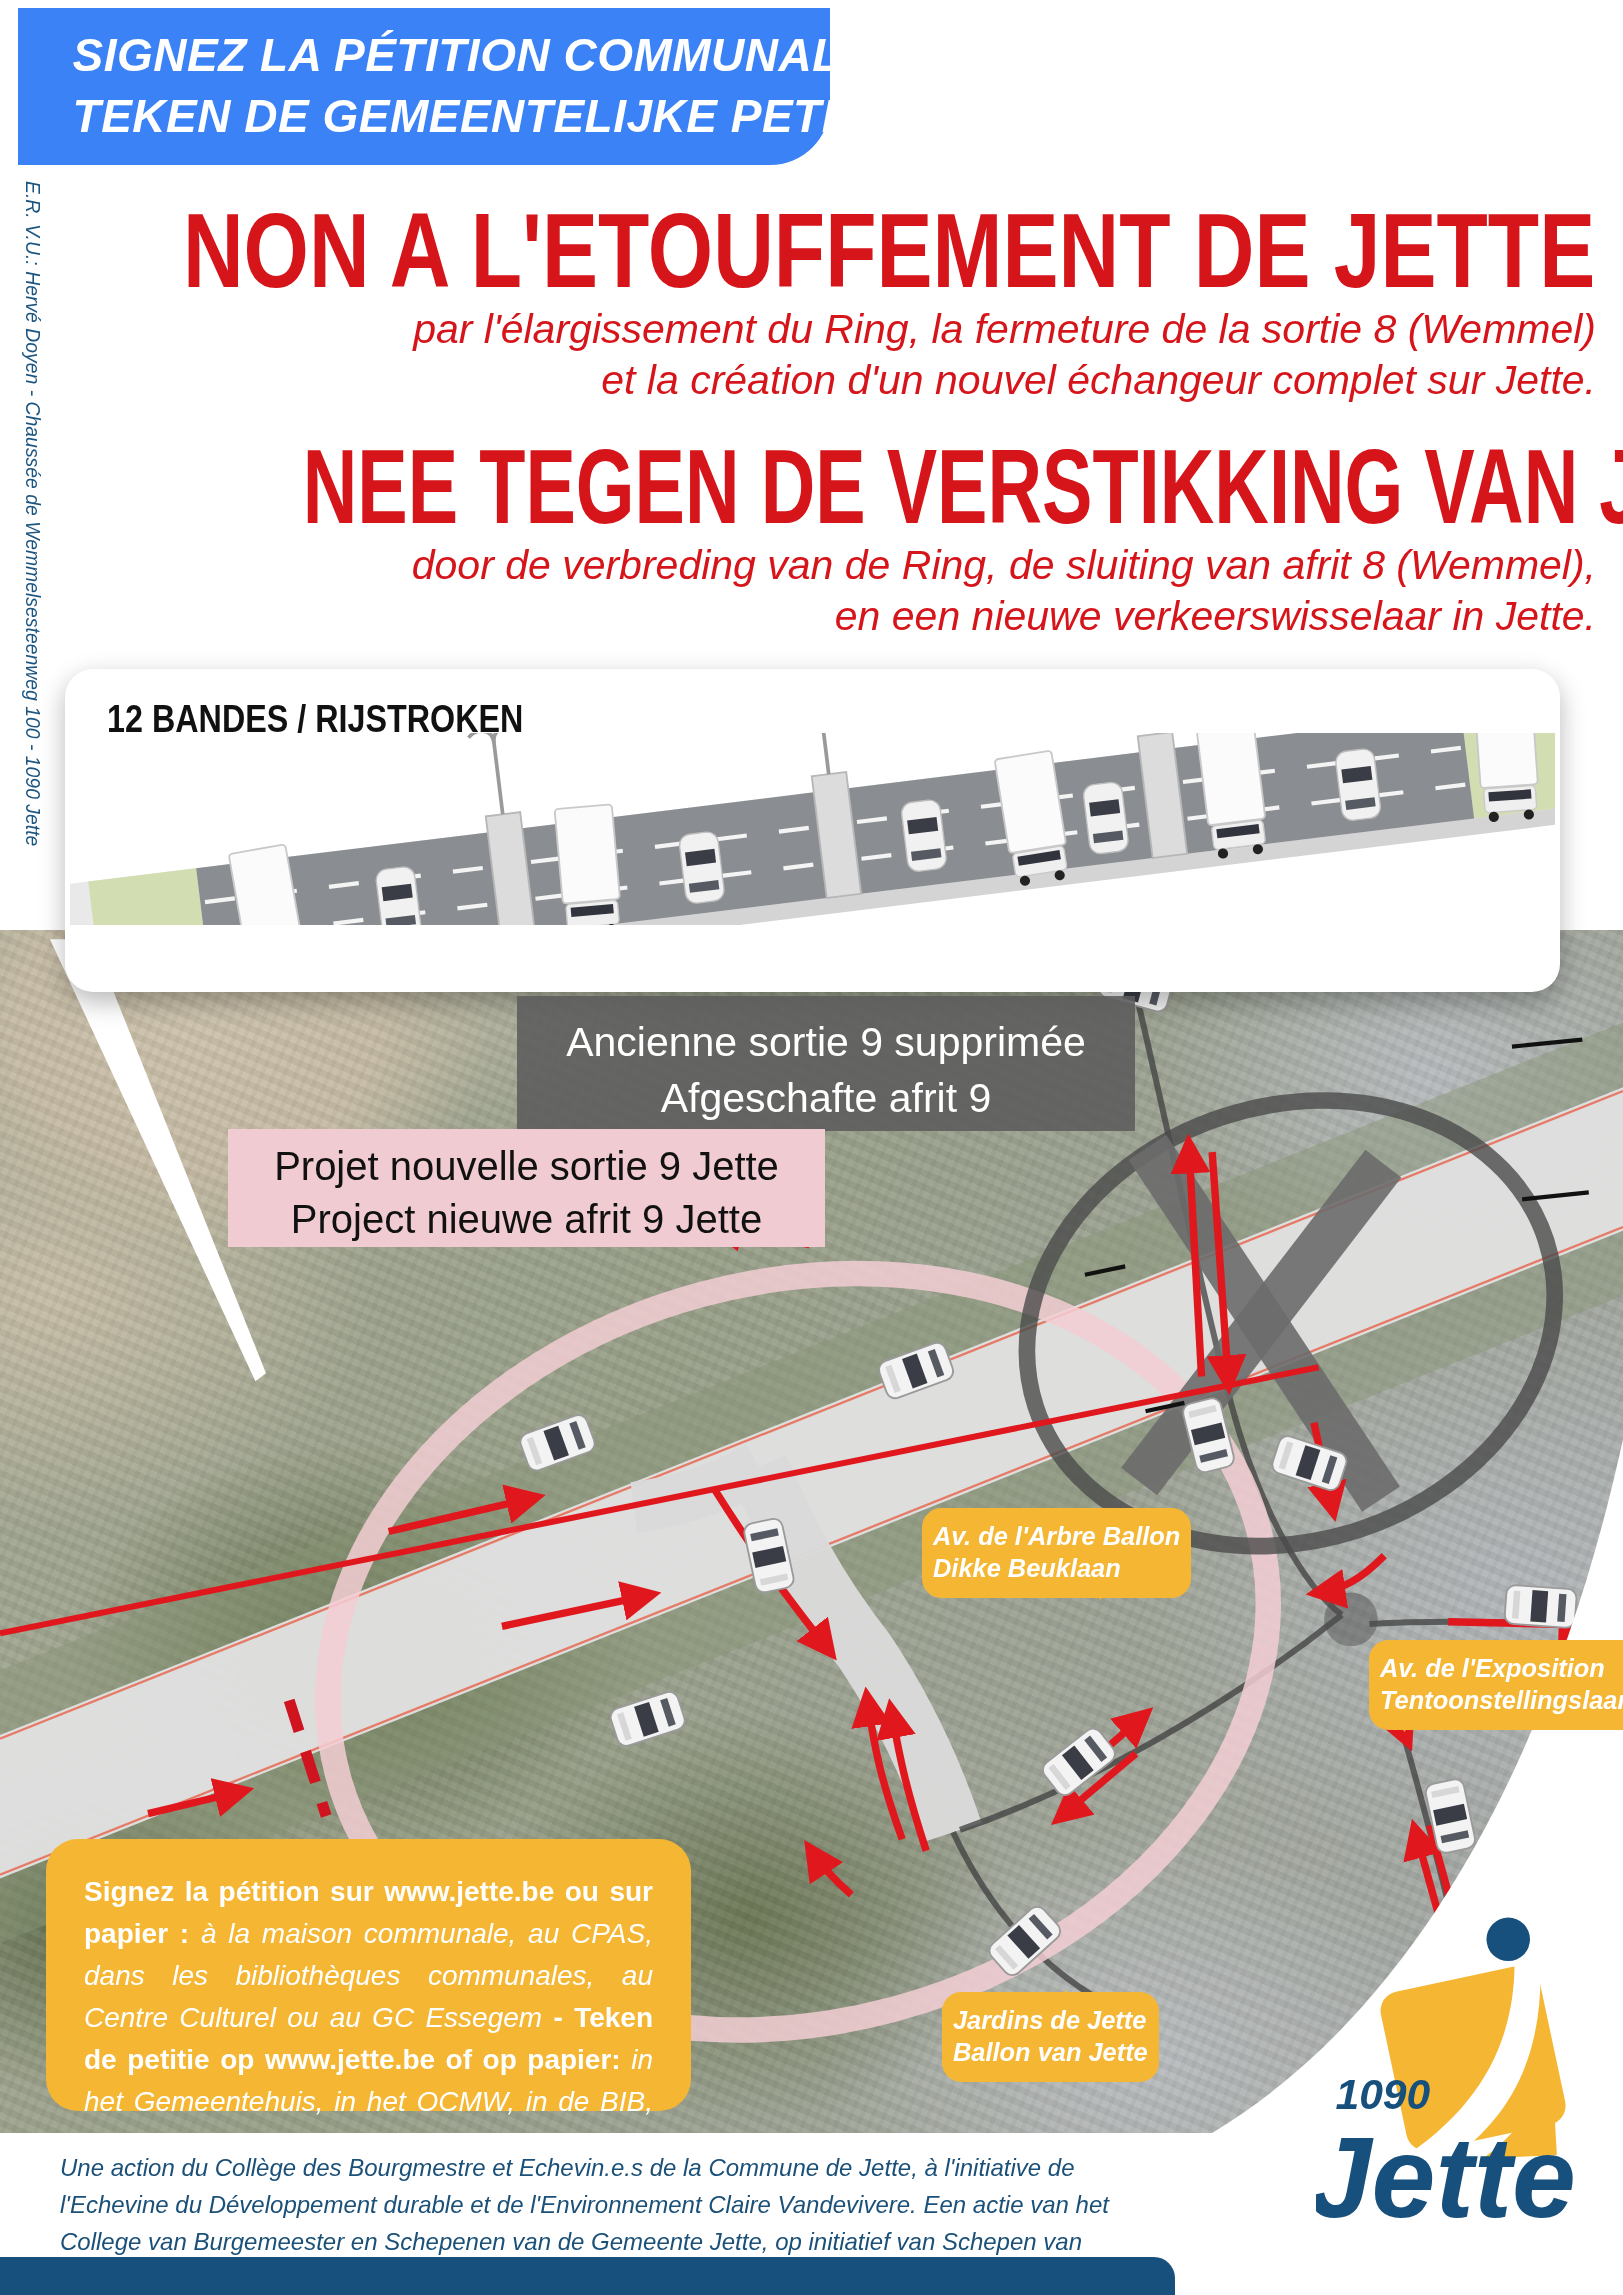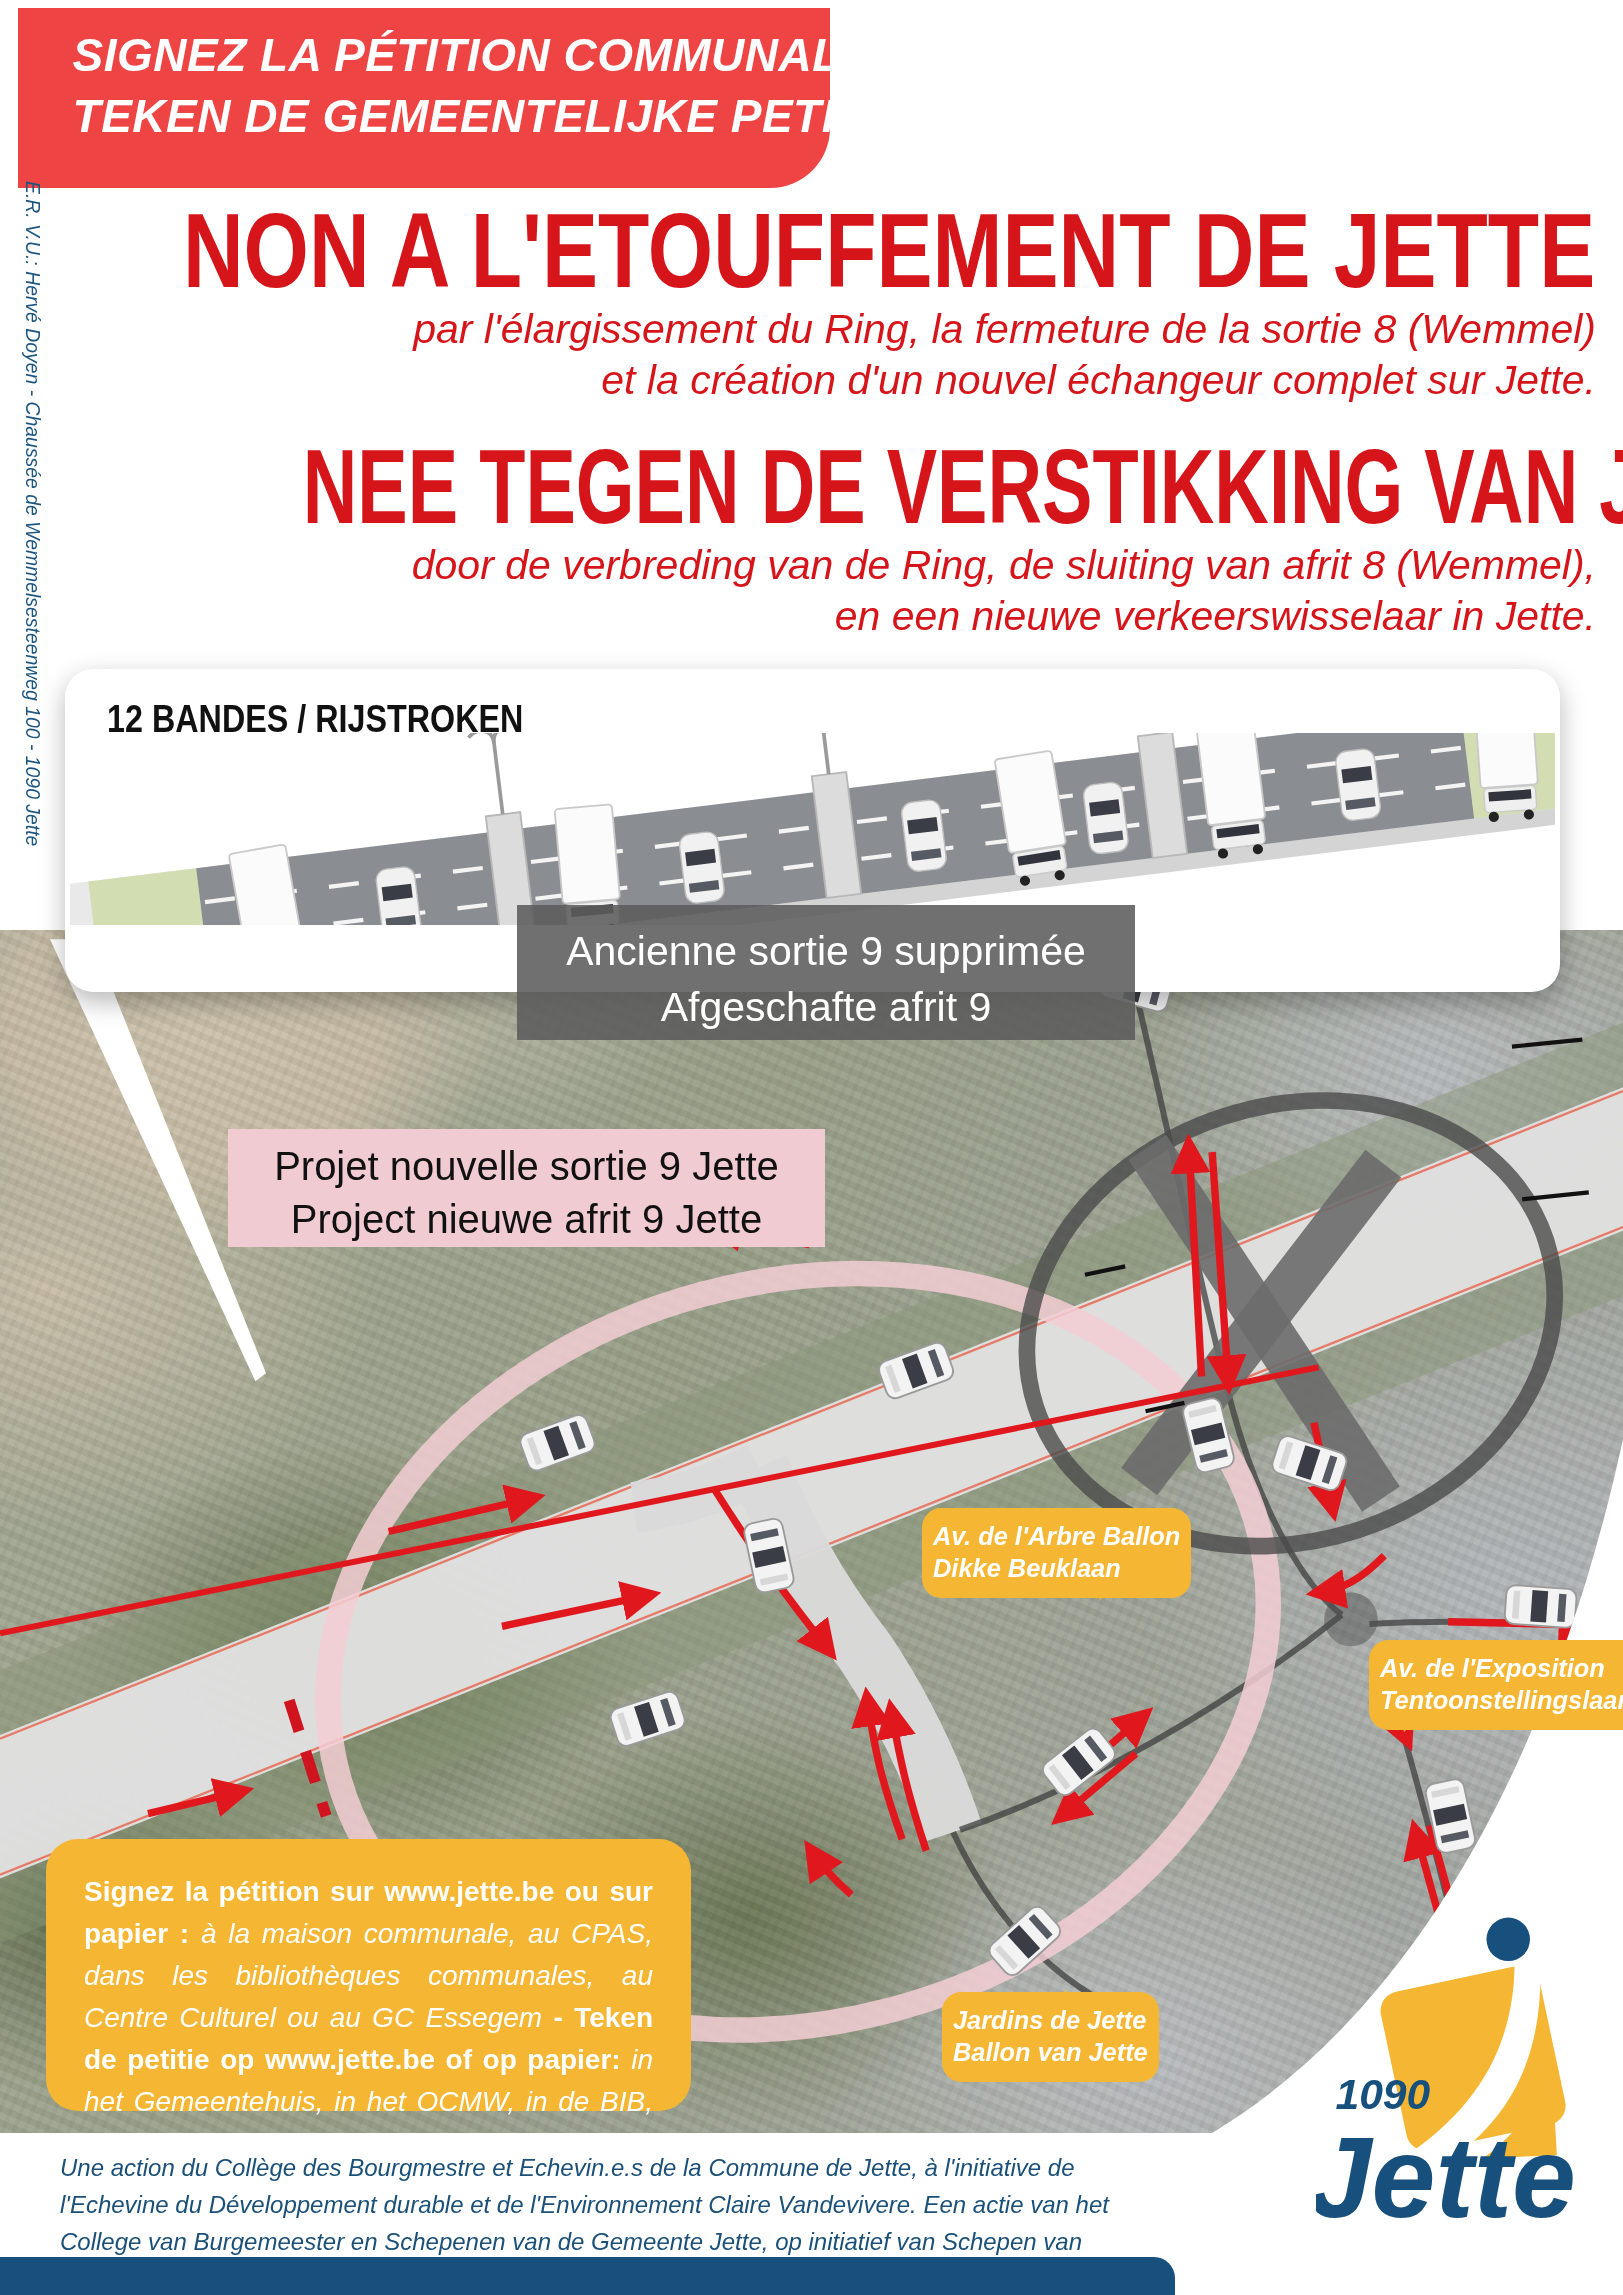--- a/index.html
+++ b/index.html
@@ -2,21 +2,21 @@
 <html style="font-size:7.4px"><head>
 <meta charset="utf-8">
 <style>
   html,body{margin:0;padding:0;background:#ffffff;}
   body{width:1623px;height:2295px;position:relative;overflow:hidden;
        font-family:"Liberation Sans", sans-serif;}
 
   .abs{position:absolute;}
 
   
-  .banner{left:17.6px;top:8.3px;width:812px;height:180px;background:#ef4444;
+  .banner{left:17.6px;top:8.3px;width:812px;height:157px;background:#3b82f6;
           border-radius:0 0 60px 0;color:#fff;z-index:5;}
   .banner .bl{position:absolute;left:55px;font-style:italic;font-weight:bold;
               font-size:46px;letter-spacing:0.5px;white-space:nowrap;}
   .banner .l1{top:19.4px;}
   .banner .l2{top:81px;}
 
   
   .credit{left:44px;top:181px;transform:rotate(90deg);transform-origin:top left;
           font-style:italic;font-size:19.4px;color:#1b5580;white-space:nowrap;z-index:6;}
 
@@ -54,21 +54,21 @@
       radial-gradient(578px 440px at 93% 55%,#b4b8bb 0%, rgba(180,184,187,0) 65%),
       radial-gradient(532px 393px at 70% 94%,#bcbfc2 0%, rgba(188,191,194,0) 60%),
       linear-gradient(115deg,#a8ab97 0%,#9aa28b 40%,#a2a79b 70%,#abaeb0 100%);}
   .map::after{content:"";position:absolute;inset:0;pointer-events:none;
       background:
         repeating-linear-gradient(23deg,  rgba(255,255,255,0.035) 0 6.5px, rgba(0,0,0,0.045) 6.5px 13px),
         repeating-linear-gradient(113deg, rgba(0,0,0,0.035) 0 4.2px, rgba(255,255,255,0) 4.2px 10.2px);}
   .mapsvg{position:absolute;left:0;top:930px;width:1623px;height:1203px;z-index:2;}
 
   
-  .lbl-gray{left:517px;top:905px;width:618px;height:135px;z-index:8;
+  .lbl-gray{left:517px;top:996px;width:618px;height:135px;z-index:8;
             background:rgba(92,92,92,0.88);color:#fff;text-align:center;
             font-size:41px;line-height:1.38;padding-top:17.6px;box-sizing:border-box;}
   .lbl-pink{left:228px;top:1129px;width:597px;height:118px;z-index:8;
             background:#F0CCD2;color:#111;text-align:center;
             font-size:40px;line-height:1.32;padding-top:11px;box-sizing:border-box;}
   .tag{z-index:9;background:#F5B733;color:#fff;font-style:italic;font-weight:bold;
        border-radius:19.4px;font-size:25.4px;line-height:1.25;padding:13px 11px;
        box-sizing:border-box;white-space:nowrap;}
   .tag-arbre{left:922px;top:1508px;}
   .tag-arbre::after{content:"";position:absolute;bottom:-14px;left:62%;

